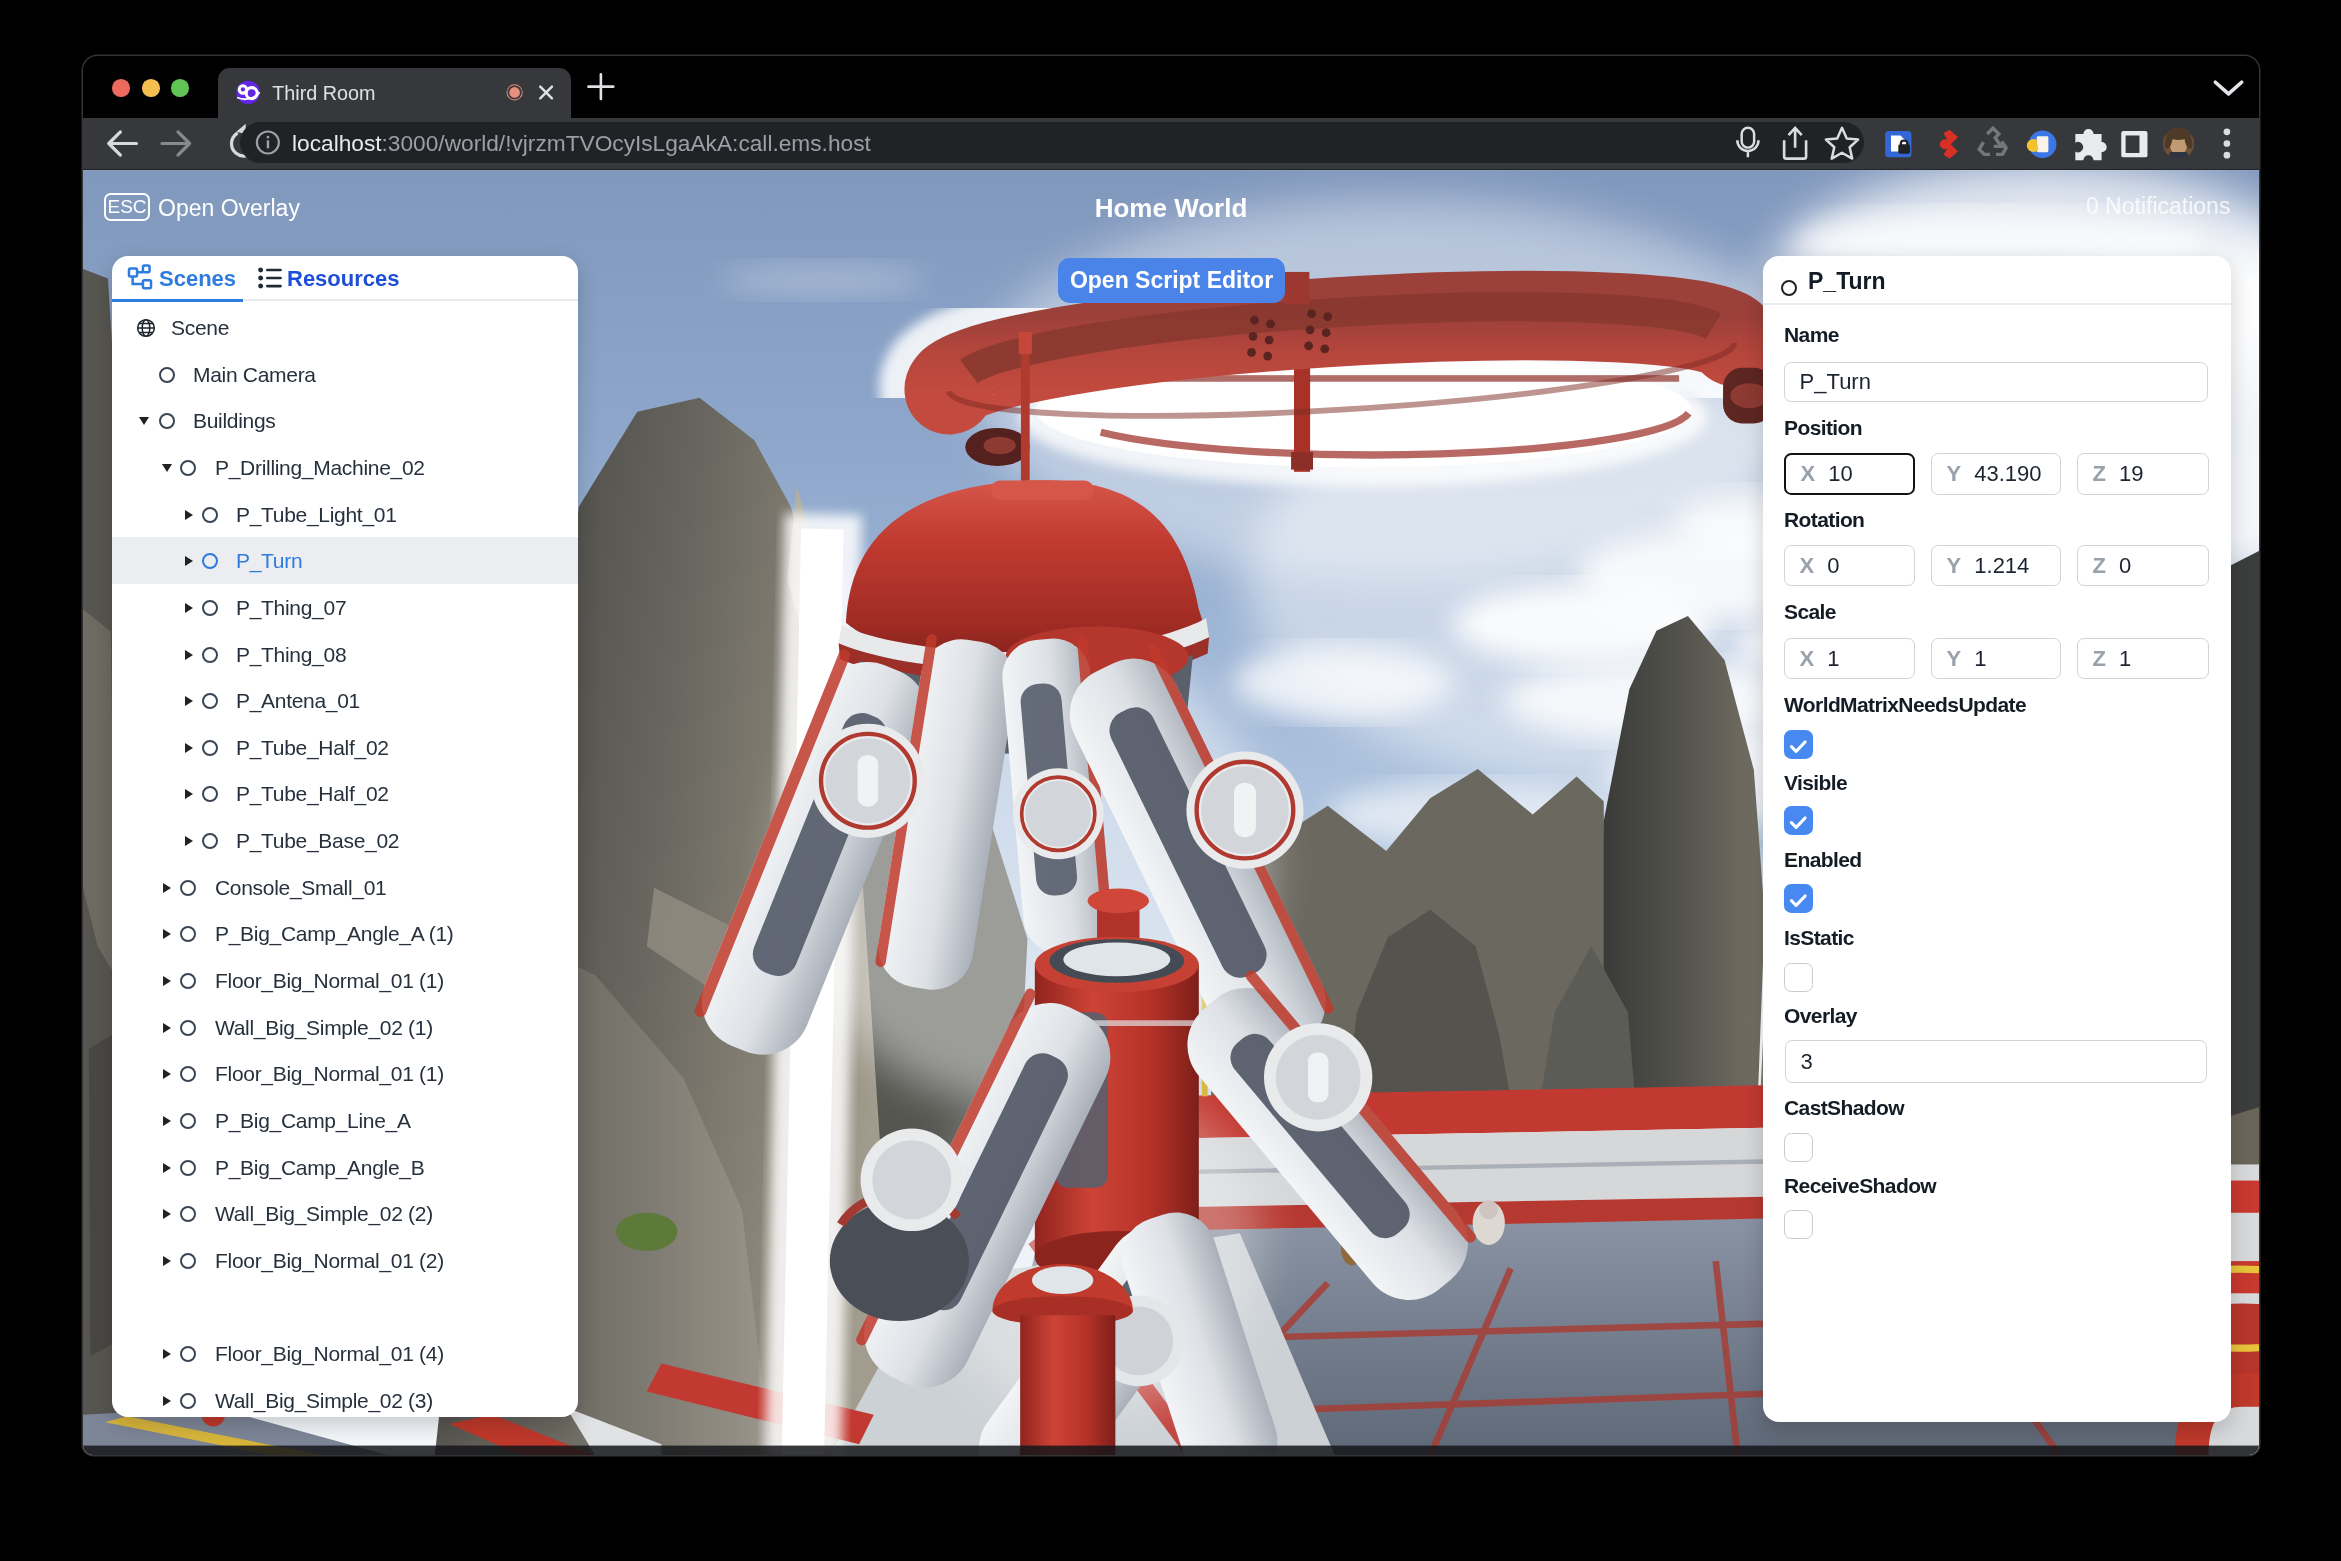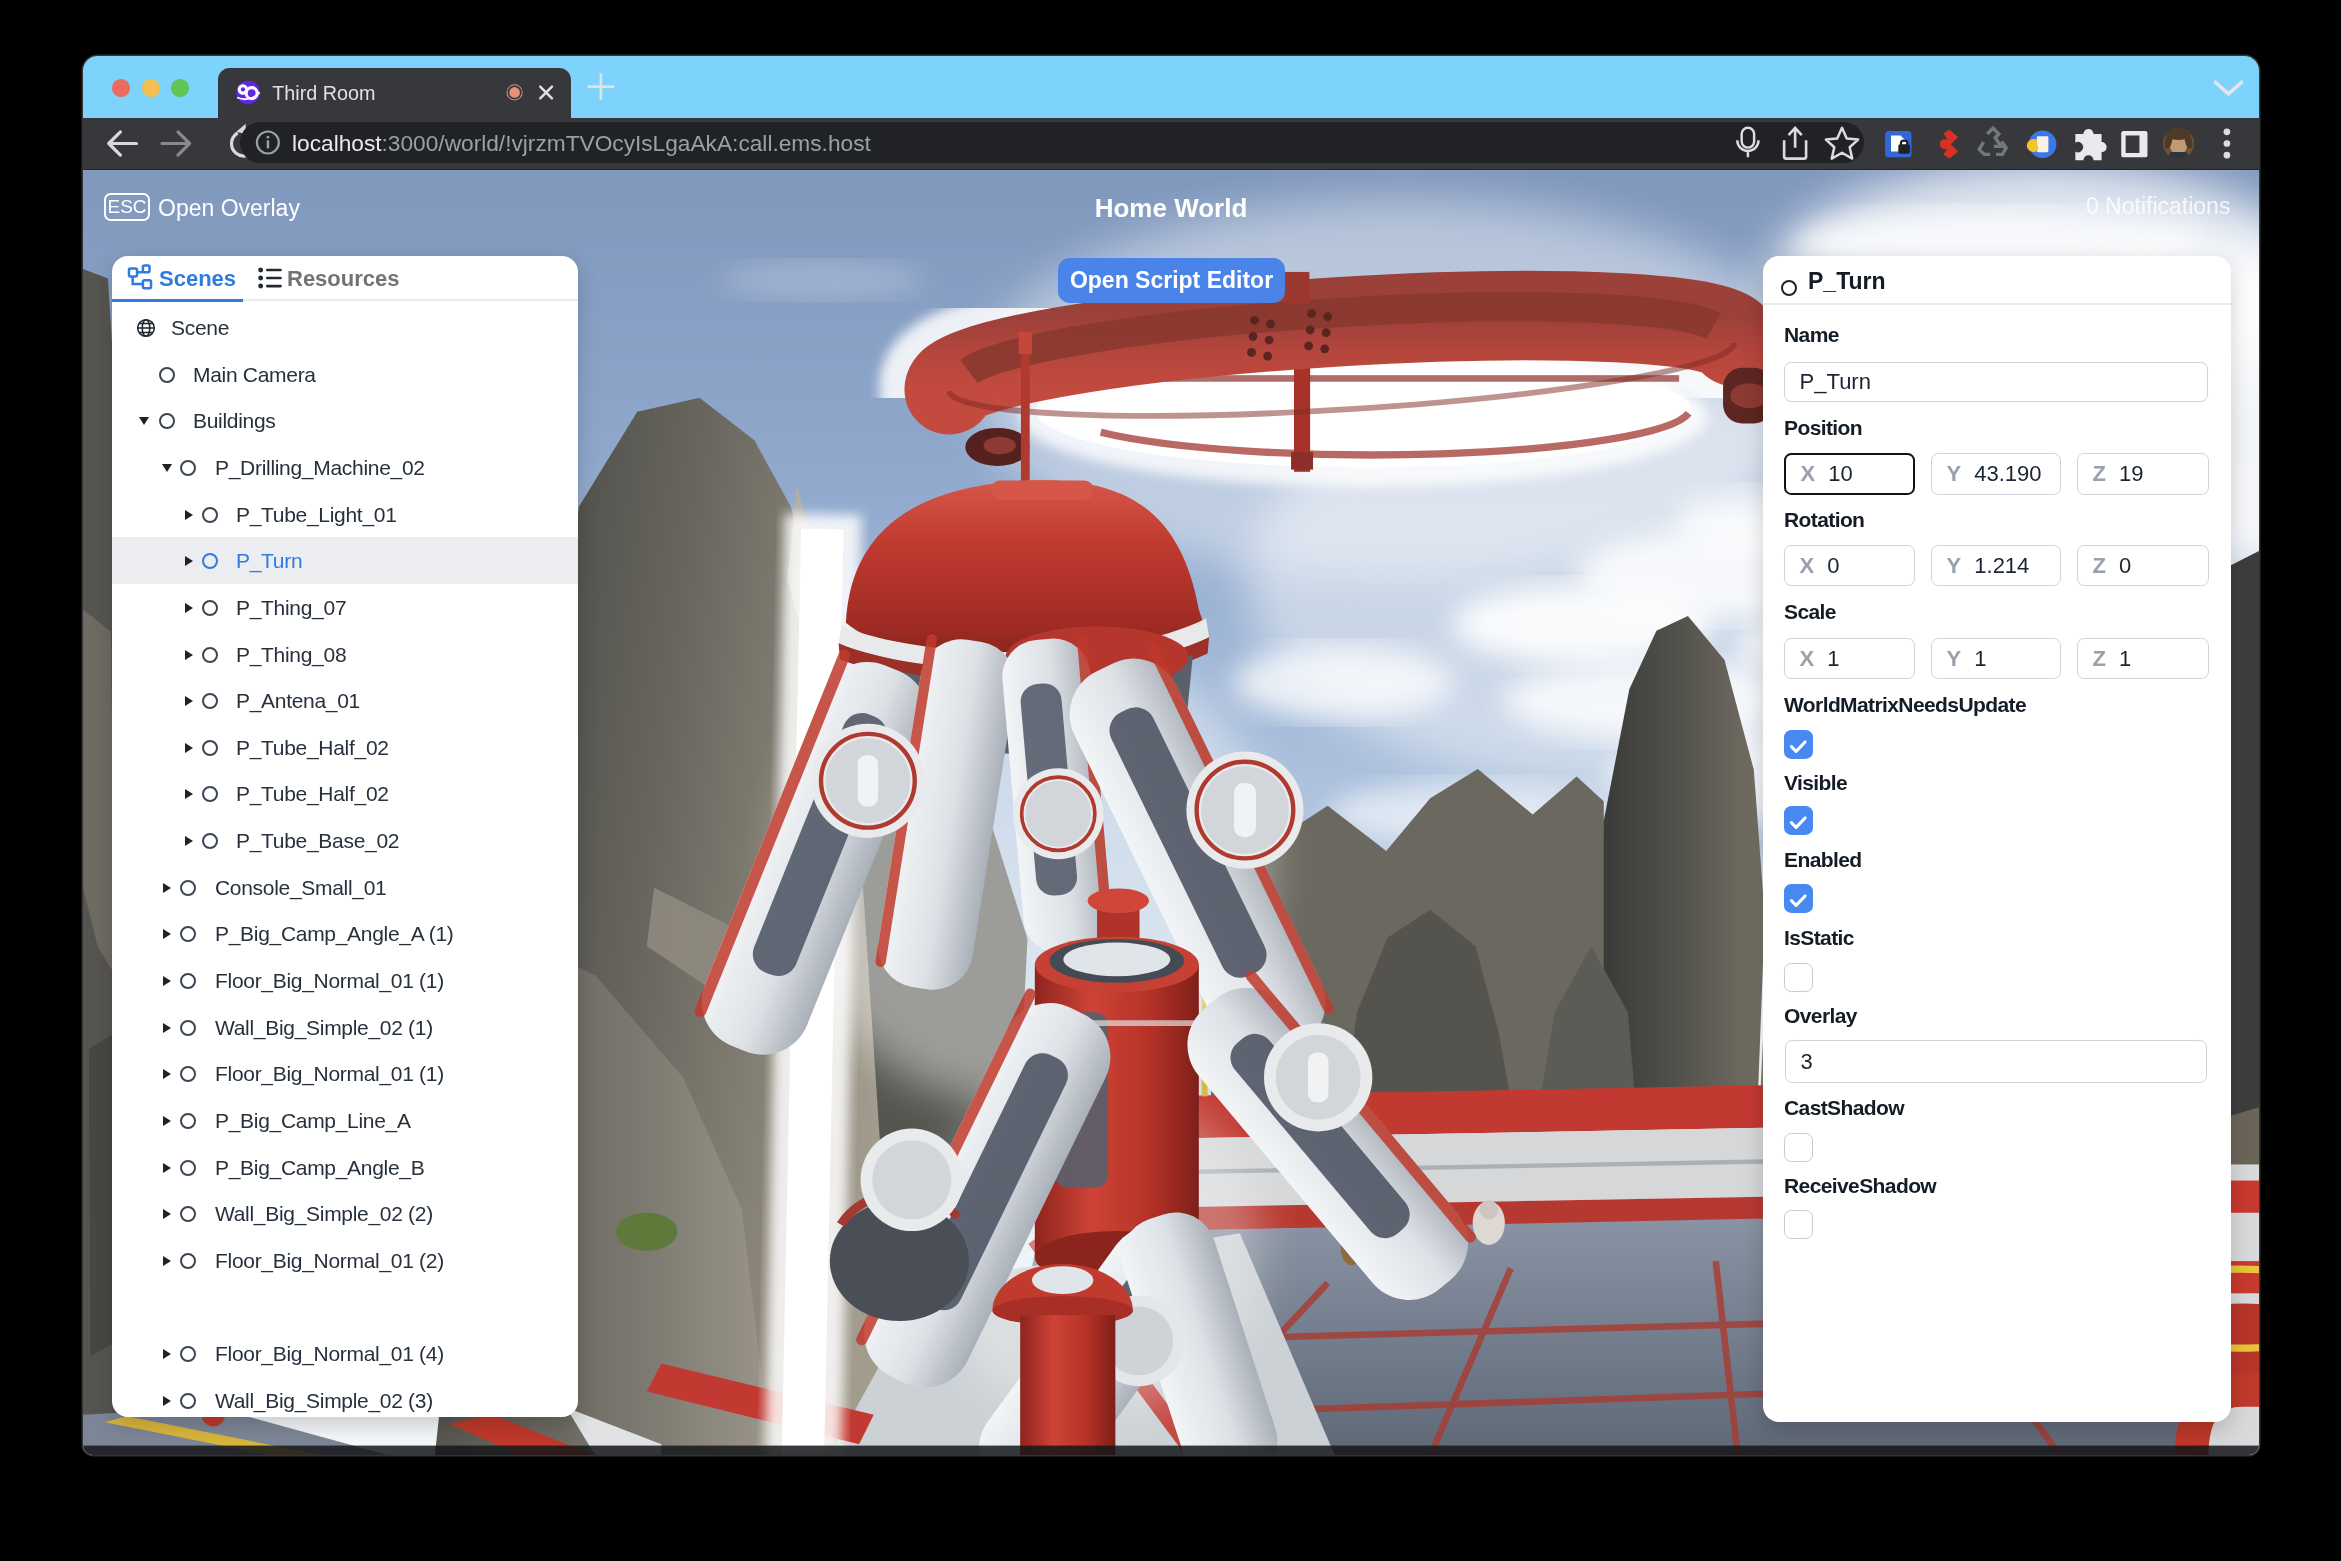--- a/index.html
+++ b/index.html
@@ -1,21 +1,21 @@
 <!DOCTYPE html>
 <html style="font-size:11.7px"><head>
 <meta charset="utf-8">
 <style>
   * { margin:0; padding:0; box-sizing:border-box; }
   html,body { width:2342px; height:1561px; background:#000; overflow:hidden;
     font-family:"Liberation Sans", sans-serif; }
   #win { position:absolute; left:83px; top:56px; width:2176px; height:1399px;
     border-radius:14.6px 14.6px 10.3px 10.3px; overflow:hidden; background:#232427;
     box-shadow:0 0 0 1.5px rgba(150,150,150,0.35); }
-  #tabstrip { position:absolute; left:0; top:0; width:100%; height:62px; background:#7dd3fc; }
+  #tabstrip { position:absolute; left:0; top:0; width:100%; height:62px; background:#000000; }
   .tl { position:absolute; top:23px; width:17.6px; height:17.6px; border-radius:50%; }
   #tab { position:absolute; left:135px; top:11.7px; width:353px; height:51px; background:#37383b; border-radius:11.7px 11.7px 0 0; }
   #toolbar { position:absolute; left:0; top:62px; width:100%; height:51px; background:#37383b; }
   #omni { position:absolute; left:157px; top:3.7px; width:1624px; height:41px; border-radius:20.5px; background:#212225; }
   #viewport { position:absolute; left:0; top:114px; width:2176px; height:1286px; background:#9db4d4; overflow:hidden; }
   #scene { position:absolute; left:0; top:0; }
   .ovl { position:absolute; color:#fff; }
   
   .panel { position:absolute; background:#fff; border-radius:16px; box-shadow:0 7.3px 22px rgba(0,0,0,0.18); }
   #lpanel { left:29px; top:86px; width:466px; height:1161px; }
@@ -421,21 +421,21 @@
       </svg>
       <div style="position:absolute; left:47px; top:10.3px; font-size:22px; font-weight:700; color:#2e7ce0;">Scenes</div>
       <svg width="37" height="47" style="position:absolute;left:139px;top:0;" viewBox="0 0 50 64">
         <g stroke="#222a33" stroke-width="3.6" fill="#222a33">
           <circle cx="13" cy="19" r="1.6"></circle>
             <circle cx="13" cy="30" r="1.6"></circle>
             <circle cx="13" cy="41" r="1.6"></circle>
           <path d="M 22 19 h 18 M 22 30 h 18 M 22 41 h 18" stroke-linecap="round"></path>
         </g>
       </svg>
-      <div style="position:absolute; left:175px; top:10.3px; font-size:22px; font-weight:700; color:#737373;">Resources</div>
+      <div style="position:absolute; left:175px; top:10.3px; font-size:22px; font-weight:700; color:#1d4ed8;">Resources</div>
       <div style="position:absolute; left:0; top:43px; width:100%; height:2.2px; background:#e7eaee;"></div>
       <div style="position:absolute; left:0; top:43px; width:131px; height:2.9px; background:#2e7ce0;"></div>
       <div id="tree" style="position:absolute; left:0; top:48px; width:100%; height:1113px; overflow:hidden;">
           <div class="treerow" style="top:0px;">
             <svg style="position:absolute;left:24px;top:14px;" width="20" height="20" viewBox="0 0 24 24" fill="none" stroke="#1d242c" stroke-width="1.8">
               <circle cx="12" cy="12" r="10"></circle>
               <ellipse cx="12" cy="12" rx="4.5" ry="10"></ellipse>
               <path d="M 2 12 h 20 M 3.5 6.5 h 17 M 3.5 17.5 h 17"></path>
             </svg>
             <div class="rowlbl" style="left:59px;">Scene</div>

